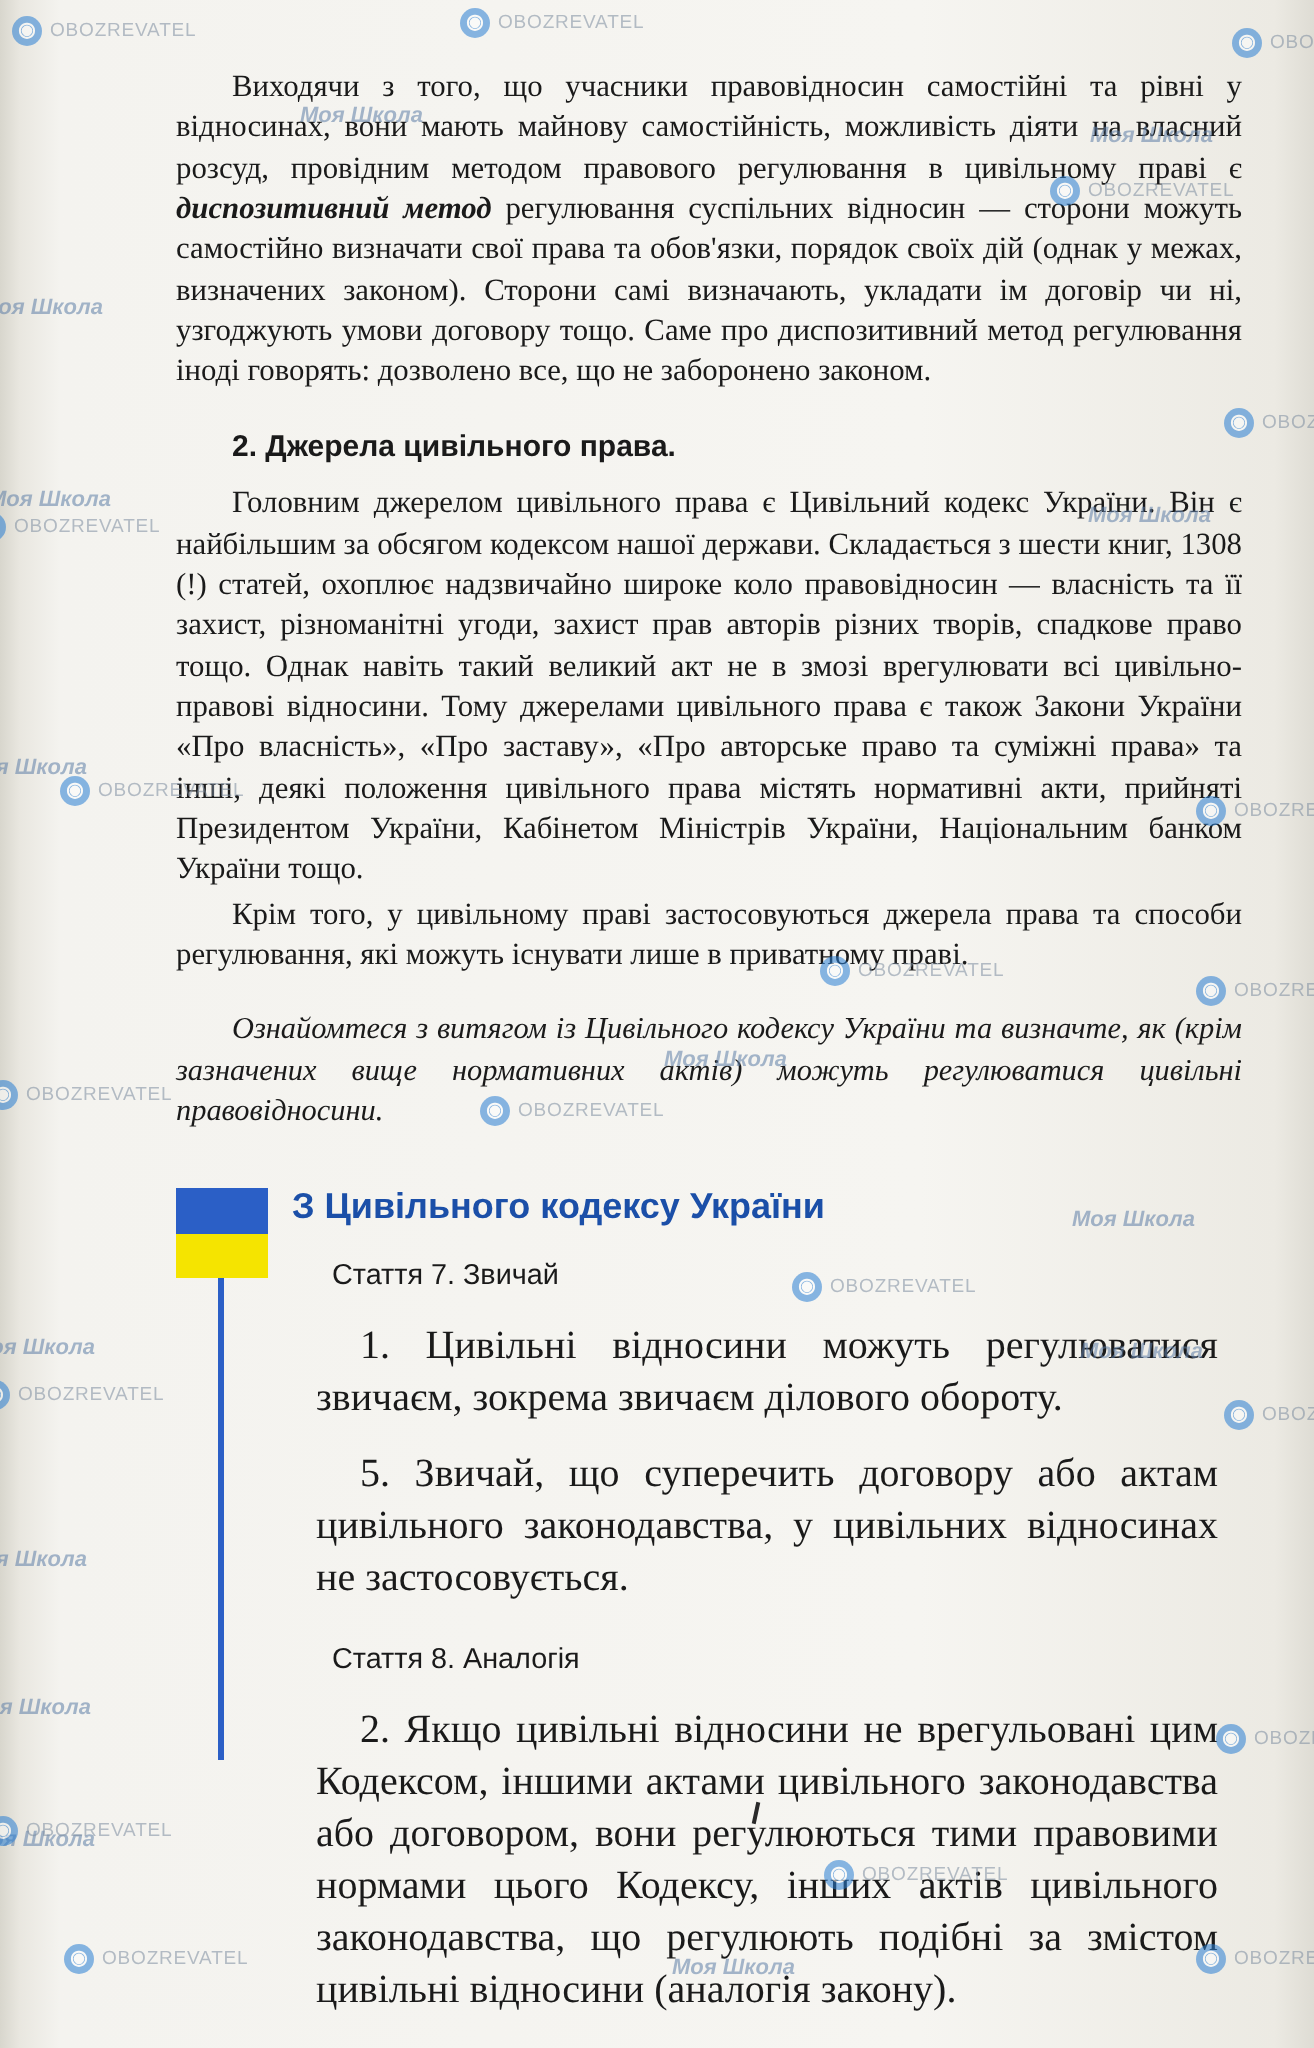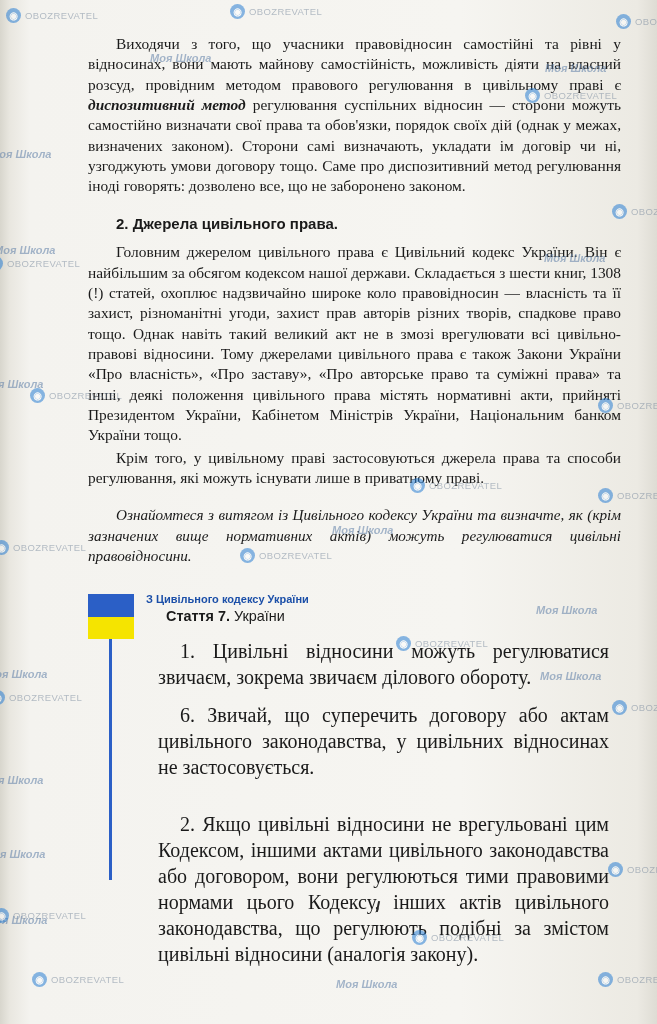--- a/index.html
+++ b/index.html
@@ -125,31 +125,32 @@
     left: 21px;
     top: 47px;
     width: 3px;
     height: 241px;
     background: #2b5fc6;
   }
   .excerpt-title {
     color: #1b4fa8;
     font-family: "Liberation Sans", sans-serif;
     font-weight: bold;
-    font-size: 11px;
+    font-size: 18px;
+    margin-bottom: 13px;
     text-align: left;
   }
   .art-head {
     font-family: "Liberation Sans", sans-serif;
     font-size: 14.4px;
     margin: 0 0 3px 0;
     text-indent: 20px;
     text-align: left;
   }
-  .art-head b { font-weight: bold; }
+  .art-head b { font-weight: normal; }
   .excerpt p.body {
     font-size: 20px;
     line-height: 1.3;
     text-indent: 22px;
     margin: 12px;
     text-align: justify;
   }
   .art-gap { height: 7px; }
 
   
@@ -332,26 +333,27 @@
 
       <div class="excerpt">
         <div class="flag">
           <div class="blue"></div>
           <div class="yellow"></div>
         </div>
         <div class="rule"></div>
 
         <div class="excerpt-title">З Цивільного кодексу України</div>
 
-        <div class="art-head"><b>Стаття 7.</b> <span>України</span></div>
+        <div class="art-head"><b>Стаття 7.</b> <span>Звичай</span></div>
         <p class="body">1. Цивільні відносини можуть регулюватися звичаєм, зокрема звичаєм ділового обороту.</p>
-        <p class="body">6. Звичай, що суперечить договору або актам цивільного законодавства, у цивільних відносинах не застосовується.</p>
+        <p class="body">5. Звичай, що суперечить договору або актам цивільного законодавства, у цивільних відносинах не застосовується.</p>
 
         <div class="art-gap"></div>
 
+        <div class="art-head"><b>Стаття 8.</b> <span>Аналогія</span></div>
         <p class="body">2. Якщо цивільні відносини не врегульовані цим Кодексом, іншими актами цивільного законодавства або договором, вони регулюються тими правовими нормами цього Кодексу, інших актів цивільного законодавства, що регулюють подібні за змістом цивільні відносини (аналогія закону).</p>
       </div>
 
     </div>
   </div>
 
   <div class="tick"></div>
 </div>
 
 </body></html>

